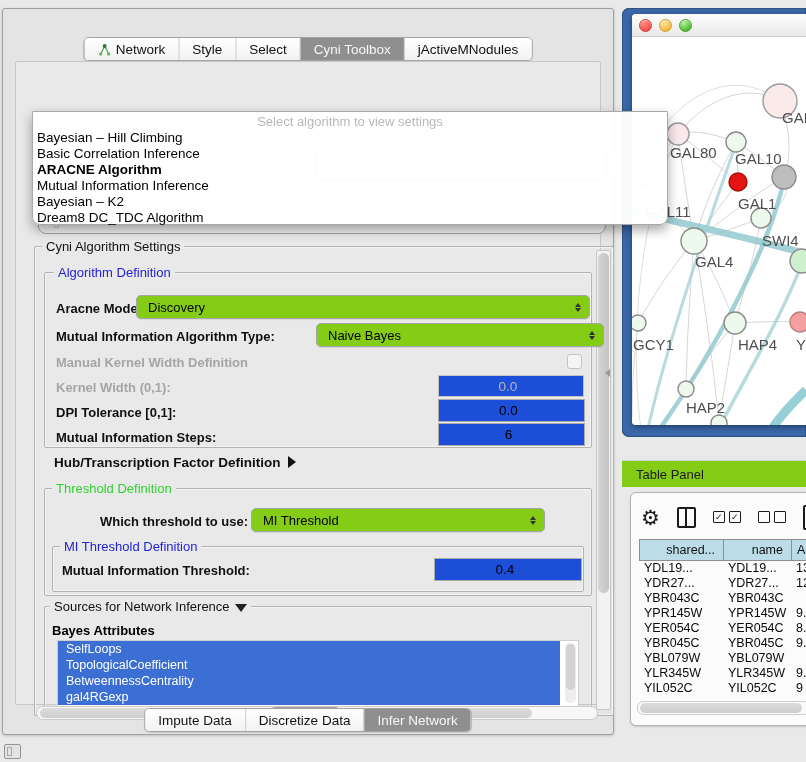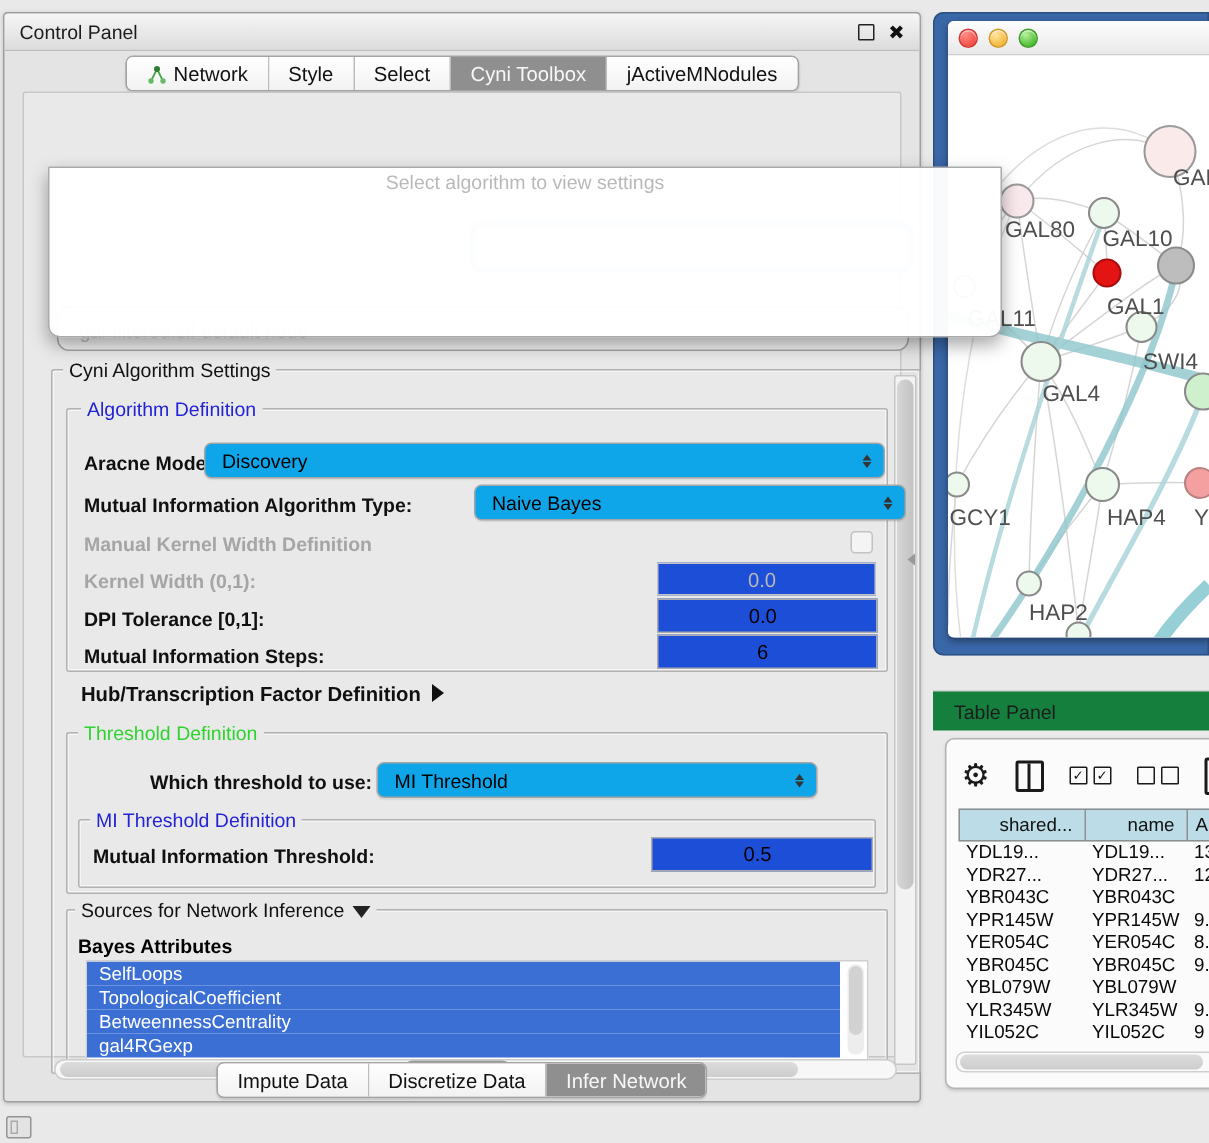--- a/index.html
+++ b/index.html
@@ -43,21 +43,21 @@
   .popup-item{font-size:13.5px;color:#000;height:16px;line-height:16px;padding-left:4px;white-space:nowrap;}
   .popup-item.bold{font-weight:bold;}
   
   .group{position:absolute;border:1px solid #b2b2b2;border-radius:2px;box-shadow:inset 0 0 0 1px rgba(255,255,255,.55);}
   .group-title{position:absolute;font-size:13px;background:#e9e9e9;padding:0 4px;white-space:nowrap;z-index:2;}
   .t-black{color:#111;}
   .t-blue{color:#2323d6;}
   .t-green{color:#2ed32e;}
   .lbl{position:absolute;font-size:13px;font-weight:bold;color:#101010;white-space:nowrap;}
   .lbl.dis{color:#a5a5a5;}
-  .combo{position:absolute;background:#0ea5e9;border:1px solid #a6a6a6;border-radius:5px;height:22px;
+  .combo{position:absolute;background:#84cc16;border:1px solid #a6a6a6;border-radius:5px;height:22px;
       display:flex;align-items:center;box-shadow:0 1px 1px rgba(0,0,0,.08);}
   .combo .cv{font-size:13px;color:#000;padding-left:11px;flex:1;}
   .combo .arrows{width:16px;display:flex;flex-direction:column;align-items:center;gap:1px;padding-right:3px;}
   .combo .arrows i{display:block;width:0;height:0;border-left:3.5px solid transparent;border-right:3.5px solid transparent;}
   .combo .arrows i.up{border-bottom:4px solid #333;}
   .combo .arrows i.dn{border-top:4px solid #333;}
   .field{position:absolute;background:#1d4ed8;border:1px solid #ababab;height:20px;display:flex;
       align-items:center;justify-content:center;}
   .field span{font-size:13.5px;color:#000;padding-right:6px;}
   .field.dis{border-color:#c4c4c4;}
@@ -93,21 +93,21 @@
       box-shadow:0 2px 5px rgba(0,0,0,.4);display:flex;flex-direction:column;}
   .net-titlebar{height:22px;background:linear-gradient(#fdfdfd,#e9e9e9);border-bottom:1px solid #cdcdcd;
       display:flex;align-items:center;gap:7px;padding-left:7px;flex:none;}
   .tl{width:13px;height:13px;border-radius:50%;box-shadow:inset 0 1px 1px rgba(255,255,255,.7);}
   .tl.red{background:radial-gradient(circle at 35% 30%,#ff8a80,#f4504a 70%);border:1px solid #ce3b36;box-sizing:border-box;}
   .tl.yellow{background:radial-gradient(circle at 35% 30%,#ffe49e,#f5b83d 70%);border:1px solid #d09a2d;box-sizing:border-box;}
   .tl.green{background:radial-gradient(circle at 35% 30%,#b4f09a,#4ebe33 70%);border:1px solid #3f9d2a;box-sizing:border-box;}
   .net-canvas{position:relative;flex:1;background:#fff;overflow:hidden;}
   .net-canvas svg{position:absolute;left:0;top:0;}
   
-  .tp-titlebar{position:absolute;left:622px;top:460px;width:184px;height:26px;background:#15803d;
+  .tp-titlebar{position:absolute;left:622px;top:460px;width:184px;height:26px;background:#84cc16;
       border-top:1px solid #d2d2d2;display:flex;align-items:center;}
   .tp-title{font-size:13px;color:#1c1c1c;padding-left:14px;}
   .tp-panel{position:absolute;left:630px;top:492px;width:200px;height:232px;background:#fbfbfb;
       border:1px solid #b3b3b3;border-radius:6px 0 0 6px;box-shadow:0 1px 2px rgba(0,0,0,.15);}
   .tp-toolbar{position:absolute;left:10px;top:8px;height:32px;display:flex;align-items:center;gap:17px;}
   .gear-ic{font-size:21px;color:#1a1a1a;line-height:1;}
   .col-ic{width:19px;height:21px;border:2px solid #1a1a1a;border-radius:2px;position:relative;box-sizing:border-box;}
   .col-ic:before{content:"";position:absolute;left:6px;top:0;bottom:0;width:2px;background:#1a1a1a;}
   .cb-pair{display:flex;gap:4px;}
   .cb{width:10px;height:10px;border:1.5px solid #1a1a1a;border-radius:1px;font-size:9px;line-height:10px;
@@ -126,27 +126,20 @@
   .mini-icon{position:absolute;left:4px;top:744px;width:15px;height:13px;border:1.5px solid #949494;
       border-radius:2px;background:#e3e3e3;}
   .mini-icon:before{content:"";position:absolute;left:2px;top:2px;bottom:2px;width:3px;border:1px solid #aaa;}
 </style>
 </head>
 <body>
 
 <div class="stage">
 
   <div class="cp">
-    <div class="cp-titlebar">
-      <span class="cp-title">Control Panel</span>
-      <span class="cp-win-icons">
-        <span class="float-ic"></span>
-        <span class="close-ic">✖</span>
-      </span>
-    </div>
 
     <div class="segbar top-tabs">
         <div class="seg">
           <svg width="13" height="13" viewBox="0 0 13 13">
             <path d="M3,11 L7,3 L11,11" stroke="#49a34d" stroke-width="1.2" fill="none"></path>
             <circle cx="7" cy="3" r="2" fill="#2e7d32"></circle>
             <circle cx="3" cy="11" r="1.8" fill="#66bb6a"></circle>
             <circle cx="11" cy="11" r="1.8" fill="#66bb6a"></circle>
           </svg>
           <span>Network</span>
@@ -167,20 +160,28 @@
 
     <div class="cp-inner">
 
       <div class="combo-behind1"></div>
       <div class="combo-behind2">
         <span>gal-filtered.sif default node</span>
       </div>
 
       <div class="popup">
         <div class="popup-prompt">Select algorithm to view settings</div>
+        <div id="popup-items">
+            <div class="popup-item">Bayesian – Hill Climbing</div>
+            <div class="popup-item">Basic Correlation Inference</div>
+            <div class="popup-item bold">ARACNE Algorithm</div>
+            <div class="popup-item">Mutual Information Inference</div>
+            <div class="popup-item">Bayesian – K2</div>
+            <div class="popup-item">Dream8 DC_TDC Algorithm</div>
+          </div>
       </div>
 
       <span class="group-title t-black" style="left:26px;top:177px;">Cyni Algorithm Settings</span>
       <div class="group" style="left:18px;top:184px;width:578px;height:468px;"></div>
       <div class="vscroll" style="left:580px;top:188px;width:13px;height:458px;">
         <div class="vthumb" style="top:2px;height:340px;"></div>
       </div>
 
       <span class="group-title t-blue" style="left:38px;top:203px;">Algorithm Definition</span>
       <div class="group" style="left:28px;top:210px;width:546px;height:174px;"></div>
@@ -235,21 +236,21 @@
             <i class="up"></i>
             <i class="dn"></i>
           </span>
       </div>
 
       <span class="group-title t-blue" style="left:44px;top:477px;">MI Threshold Definition</span>
       <div class="group" style="left:36px;top:484px;width:530px;height:44px;"></div>
 
       <span class="lbl" style="left:46px;top:501px;">Mutual Information Threshold:</span>
       <div class="field" style="left:418px;top:496px;width:146px;height:21px;">
-        <span>0.5</span>
+        <span>0.4</span>
       </div>
 
       <span class="group-title t-black" style="left:34px;top:537px;">
         <span>Sources for Network Inference</span><span class="tri-down"></span>
       </span>
       <div class="group" style="left:28px;top:544px;width:546px;height:106px;border-bottom:none;"></div>
 
       <span class="lbl" style="left:36px;top:561px;color:#000;">Bayes Attributes</span>
 
       <div class="attr-list">

